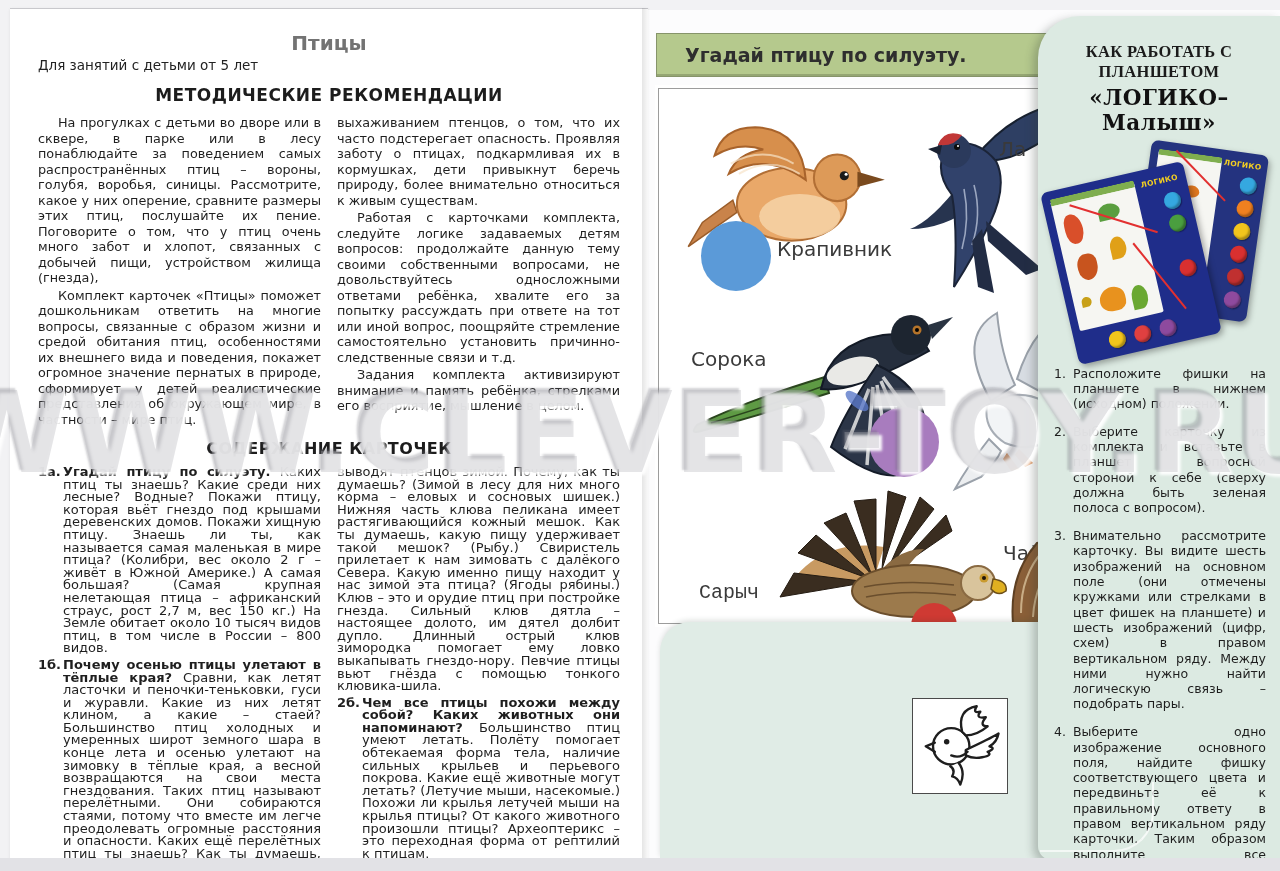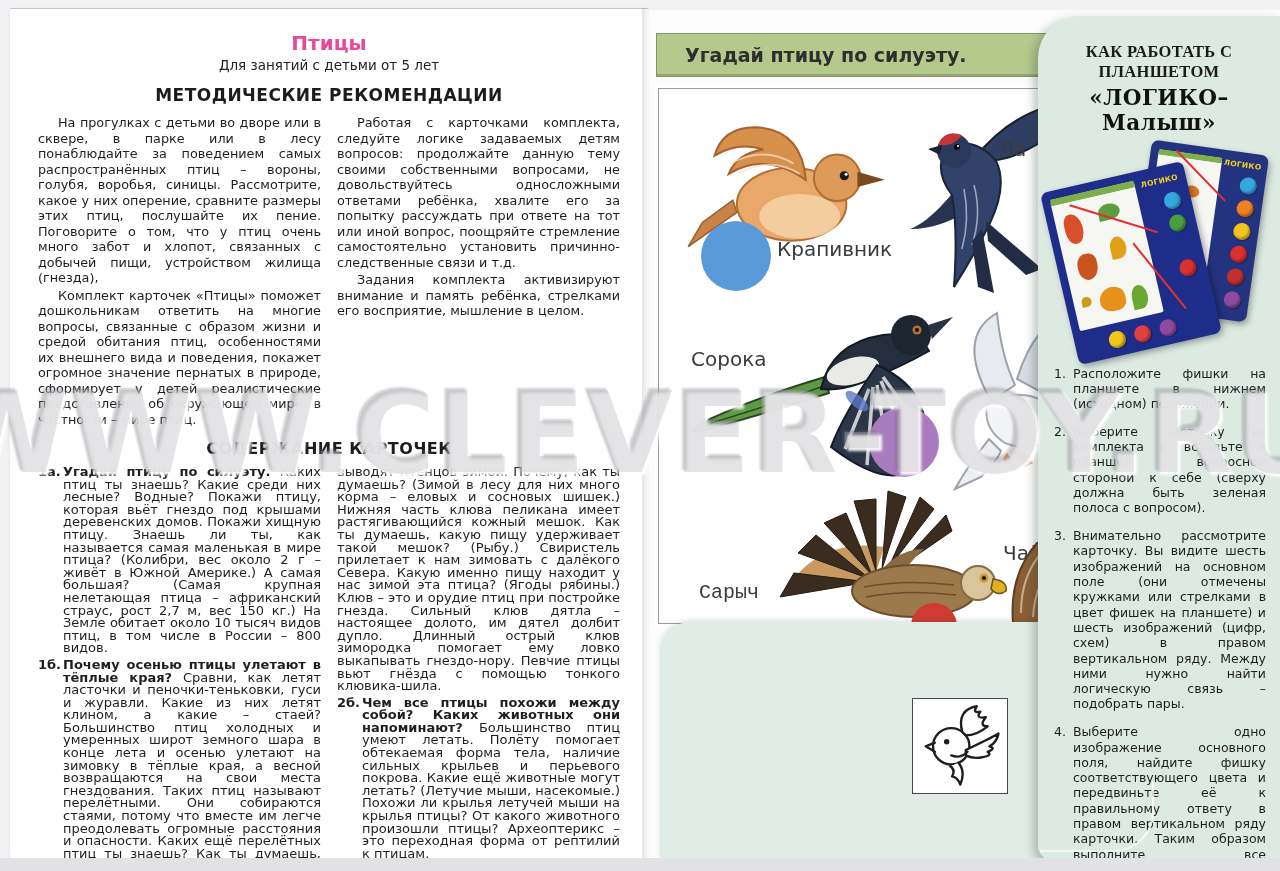--- a/index.html
+++ b/index.html
@@ -3,22 +3,22 @@
 <meta charset="utf-8">
 <style>
   html,body{margin:0;padding:0;background:#e9e9ec;}
   .scene{position:relative;width:1280px;height:871px;overflow:hidden;
          font-family:"DejaVu Sans","Liberation Sans",sans-serif;background:#f2f2f4;}
   
   .left-page{position:absolute;left:10px;top:8px;width:638px;height:850px;background:#ffffff;
              border-top:1px solid #c8c8cc;box-shadow:0 1px 3px rgba(0,0,0,.08);}
   .lp-inner{position:absolute;left:28px;right:28px;top:18px;}
   .author{text-align:center;font-size:14px;letter-spacing:.5px;color:#222;font-variant:small-caps;}
-  .book-title{text-align:center;font-size:20px;font-weight:700;color:#ec4899;margin-top:4px;}
-  .subtitle{text-align:center;font-size:13.5px;color:#222;margin-top:2px;}
+  .book-title{text-align:center;font-size:20px;font-weight:700;color:#737373;margin-top:4px;}
+  .subtitle{text-align:left;font-size:13.5px;color:#222;margin-top:2px;}
   .method-heading{text-align:center;font-size:17px;color:#1c1c1c;margin-top:12px;font-variant:small-caps;letter-spacing:.5px;font-weight:600;}
   .cols{display:flex;gap:16px;margin-top:10px;}
   .col{width:283px;}
   .cols p{margin:0 0 2px 0;font-size:12.8px;line-height:15.5px;color:#1f1f1f;text-align:justify;}
   .cols p.indent{text-indent:20px;}
   .contents-heading{text-align:center;font-size:16px;color:#1c1c1c;margin-top:10px;font-variant:small-caps;letter-spacing:.5px;font-weight:600;}
   .contents-sub{text-align:center;font-size:12.5px;color:#1c1c1c;font-variant:small-caps;margin-top:1px;}
   .items{margin-top:8px;}
   .items p{font-size:13px;line-height:12.6px;margin:0 0 4px 0;}
   .item{position:relative;padding-left:25px;}
@@ -86,20 +86,21 @@
       <div class="book-title">Птицы</div>
       <div class="subtitle">Для занятий с детьми от 5 лет</div>
       <div class="method-heading">МЕТОДИЧЕСКИЕ РЕКОМЕНДАЦИИ</div>
 
       <div class="cols">
         <div class="col">
           <p class="indent">На прогулках с детьми во дворе или в сквере, в парке или в лесу понаблюдайте за поведением самых распространённых птиц – вороны, голубя, воробья, синицы. Рассмотрите, какое у них оперение, сравните размеры этих птиц, послушайте их пение. Поговорите о том, что у птиц очень много забот и хлопот, связанных с добычей пищи, устройством жилища (гнезда),</p>
           <p class="indent">Комплект карточек «Птицы» поможет дошкольникам ответить на многие вопросы, связанные с образом жизни и средой обитания птиц, особенностями их внешнего вида и поведения, покажет огромное значение пернатых в природе, сформирует у детей реалистические представления об окружающем мире, в частности – мире птиц.</p>
         </div>
         <div class="col">
+          <p>выхаживанием птенцов, о том, что их часто подстерегает опасность. Проявляя заботу о птицах, подкармливая их в кормушках, дети привыкнут беречь природу, более внимательно относиться к живым существам.</p>
           <p class="indent">Работая с карточками комплекта, следуйте логике задаваемых детям вопросов: продолжайте данную тему своими собственными вопросами, не довольствуйтесь односложными ответами ребёнка, хвалите его за попытку рассуждать при ответе на тот или иной вопрос, поощряйте стремление самостоятельно установить причинно-следственные связи и т.д.</p>
           <p class="indent">Задания комплекта активизируют внимание и память ребёнка, стрелками его восприятие, мышление в целом.</p>
         </div>
       </div>
 
       <div class="contents-heading">СОДЕРЖАНИЕ КАРТОЧЕК</div>
 
       <div class="cols items">
         <div class="col">
           <p class="item">

